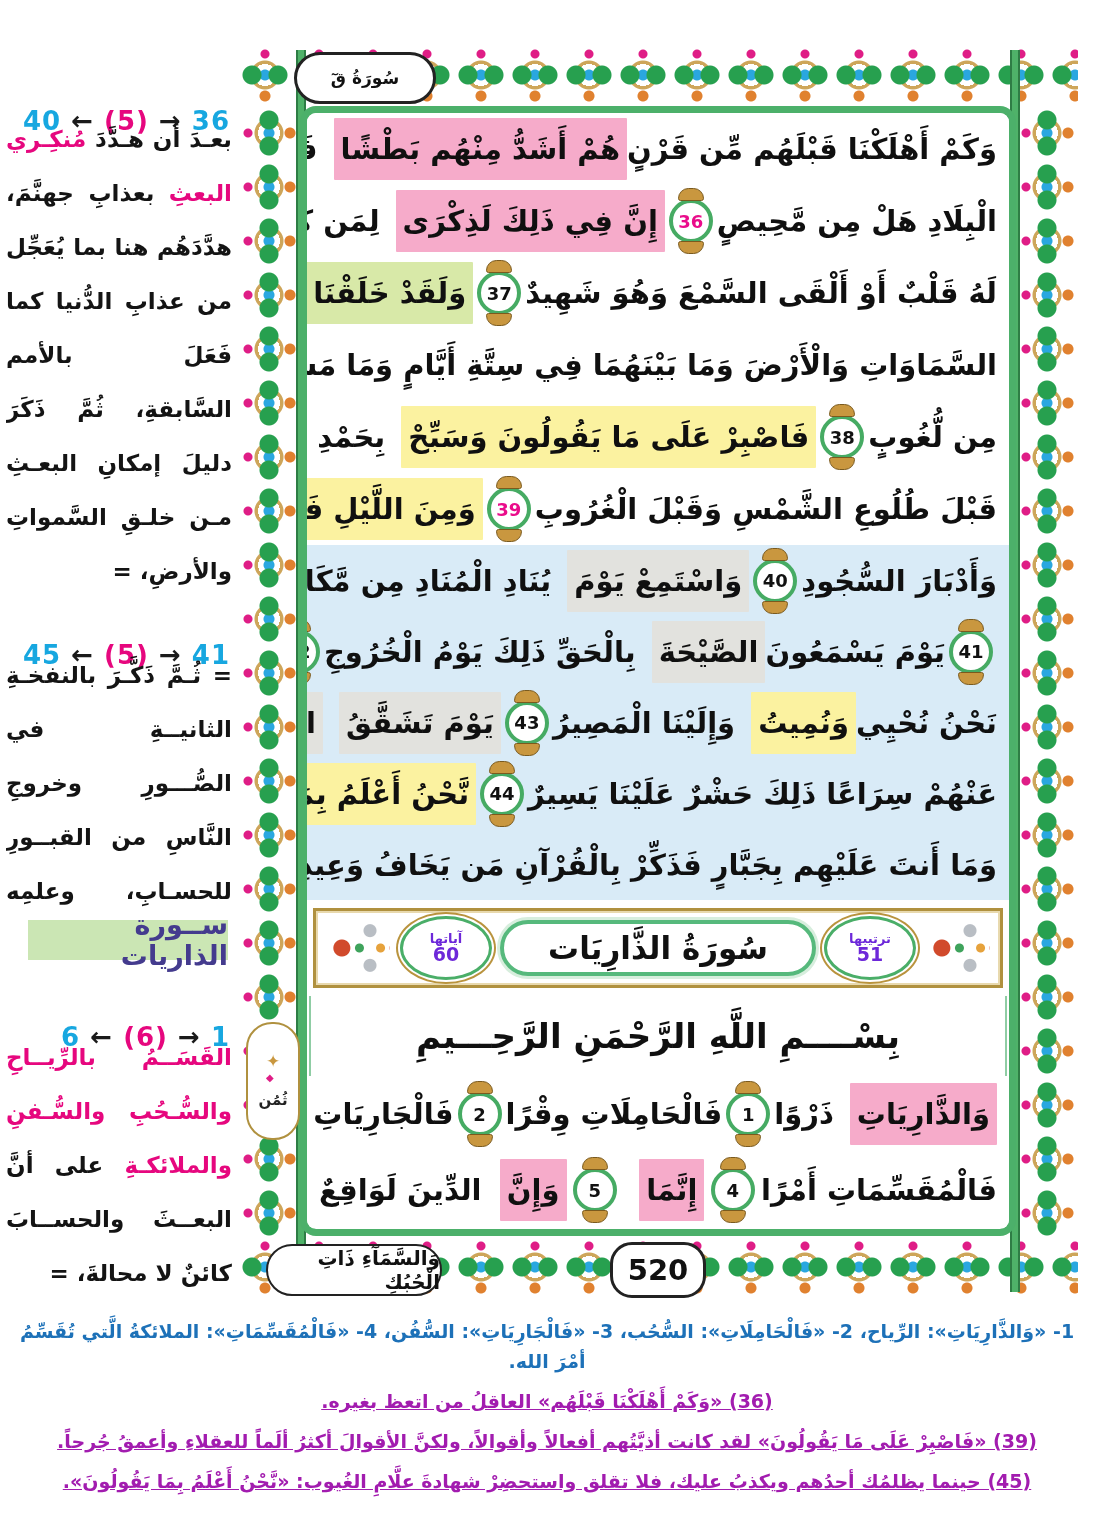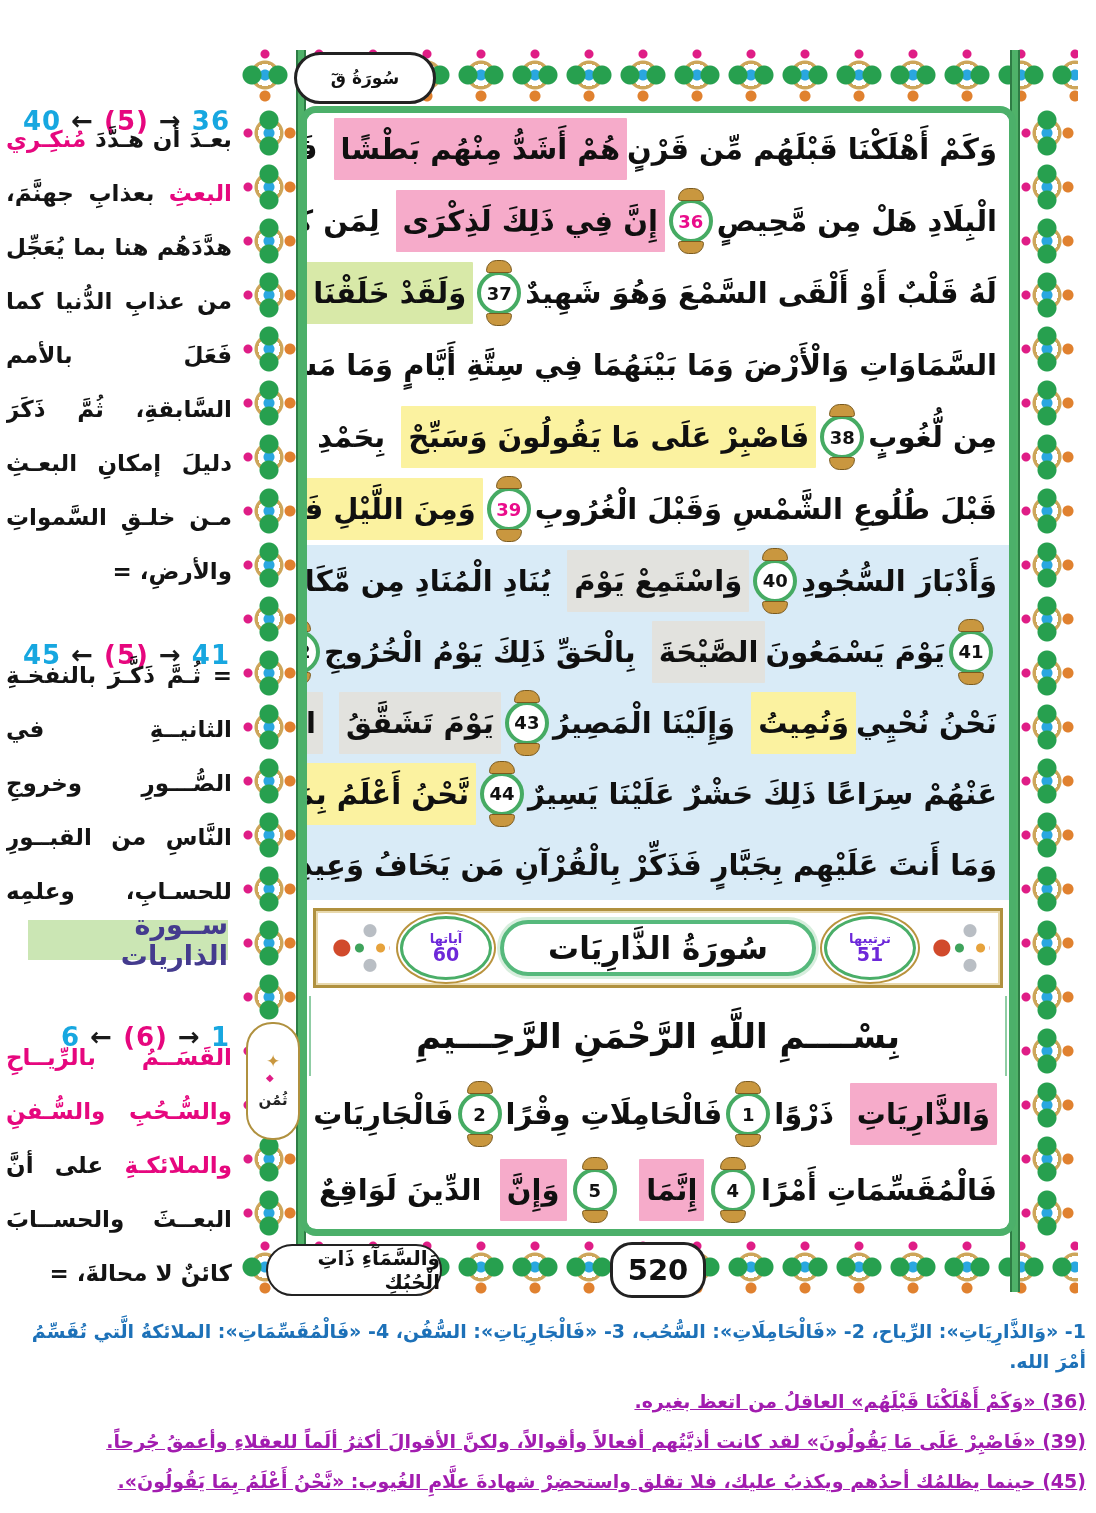--- a/index.html
+++ b/index.html
@@ -93,21 +93,21 @@
     background-size:88px 100%; }
   .band-oval { flex:0 0 auto; width:92px; height:64px; background:#fff; border:3px solid #4aae68; border-radius:50%; box-shadow:0 0 0 2px #fff, 0 0 0 4px #b9933d; display:flex; flex-direction:column; align-items:center; justify-content:center; font-weight:bold; color:#6d28d9; }
   .band-oval .lbl { font-size:13px; }
   .band-oval .num { font-size:19px; margin-top:-3px; }
   .band-title { flex:0 0 auto; background:#fff; border:4px solid #56b97c; box-shadow:0 0 0 3px #d7eedd; border-radius:36px; padding:6px 44px; font-size:31px; font-weight:bold; color:#111; }
 
   .basmala { height:80px; display:flex; align-items:center; justify-content:center; font-size:34px; font-weight:bold; color:#101010; direction:rtl; }
   .dline { height:76px; font-size:29px; }
 
   
-  .footnotes { position:absolute; left:8px; right:10px; top:1316px; direction:rtl; text-align:right; }
+  .footnotes { position:absolute; left:8px; right:10px; top:1316px; direction:rtl; text-align:center; }
   .fnote { font-size:19px; font-weight:bold; line-height:30px; margin-bottom:10px; direction:rtl; }
   .fnote.blue { color:#1d71b8; }
   .fnote.magenta { color:#a21caf;text-decoration:underline; }
 </style>
 </head>
 <body>
 
 <div class="page">
 
   <div class="nav-row nav1">

